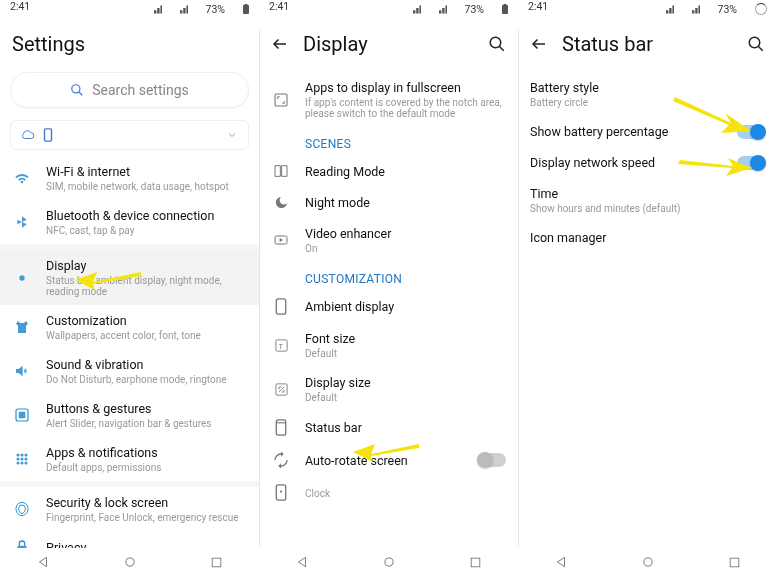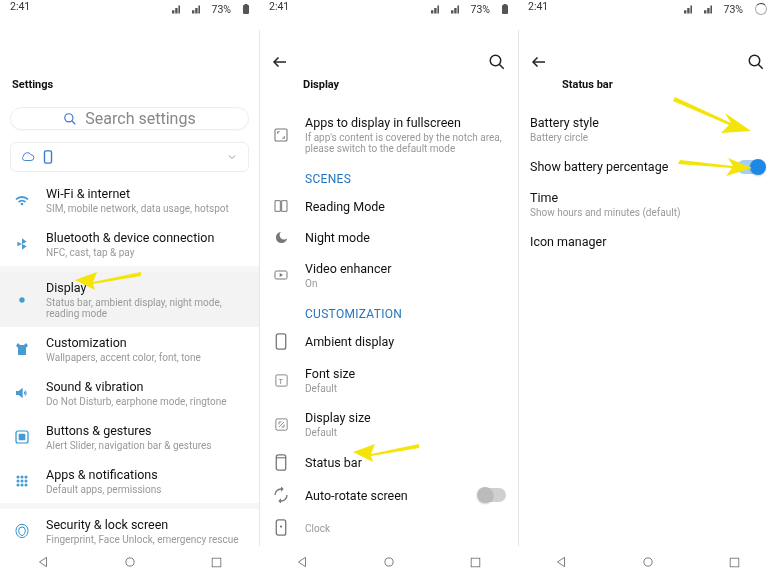--- a/index.html
+++ b/index.html
@@ -24,44 +24,44 @@
   }
   
   .sysbar {
     display: flex;
     justify-content: space-between;
     height: 18px;
     padding: 0 10px;
     font-size: 10.5px;
     color: #333;
   }
-  .sysbar-right { display:flex; align-items:center; gap:12px; }
+  .sysbar-right { display:flex; align-items:center; gap:18px; }
   .sysicon { fill:#555; }
   
   .hdr {
     display:flex;
     align-items:center;
     padding: 14px 12px 10px 12px;
     gap:14px;
   }
-  .hdr-title { font-size:11px; font-weight:700; flex:1; color:#111;margin-top:46px; }
+  .hdr-title { font-size:20px; font-weight:400; flex:1; color:#111; }
   .hdr-search { margin-left:auto; }
   
   .search-pill {
     margin:6px 10px;
     background:#fff;
     border:1px solid #eee;
     border-radius:20px;
-    height:23px;
+    height:36px;
     display:flex;
     align-items:center;
     justify-content:center;
     gap:8px;
     color:#3a79d6;
-    font-size:16px;
+    font-size:14px;
     box-shadow:0 1px 1px rgba(0,0,0,0.03);
   }
   .search-pill span { color:#888; }
   
   .acct-card {
     margin:6px 10px;
     border:1px solid #eee;
     border-radius:6px;
     height:30px;
     display:flex;
@@ -508,20 +508,26 @@
         </div>
     </div>
     <div class="row">
       <div class="txt">
           <div class="ttl">Show battery percentage</div>
         </div>
       <div class="toggle on"></div>
     </div>
     <div class="row">
       <div class="txt">
+          <div class="ttl">Display network speed</div>
+        </div>
+      <div class="toggle on"></div>
+    </div>
+    <div class="row">
+      <div class="txt">
           <div class="ttl">Time</div>
           <div class="sub">Show hours and minutes (default)</div>
         </div>
     </div>
     <div class="row">
       <div class="txt">
           <div class="ttl">Icon manager</div>
         </div>
     </div>
   </div>

